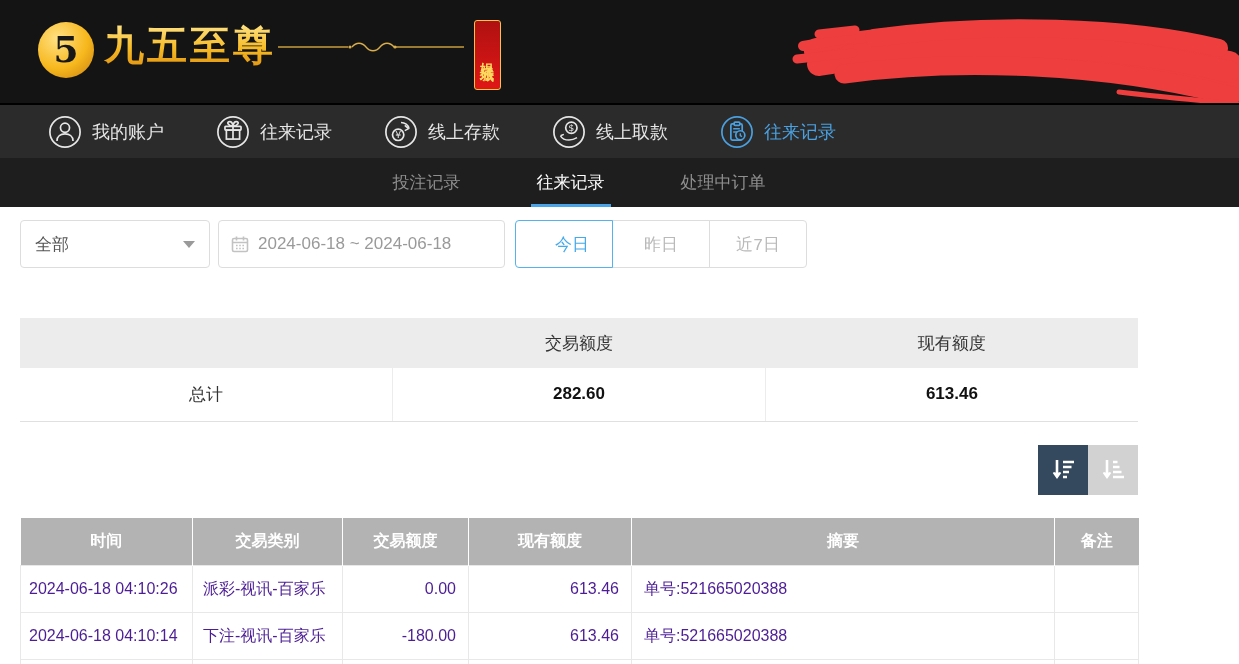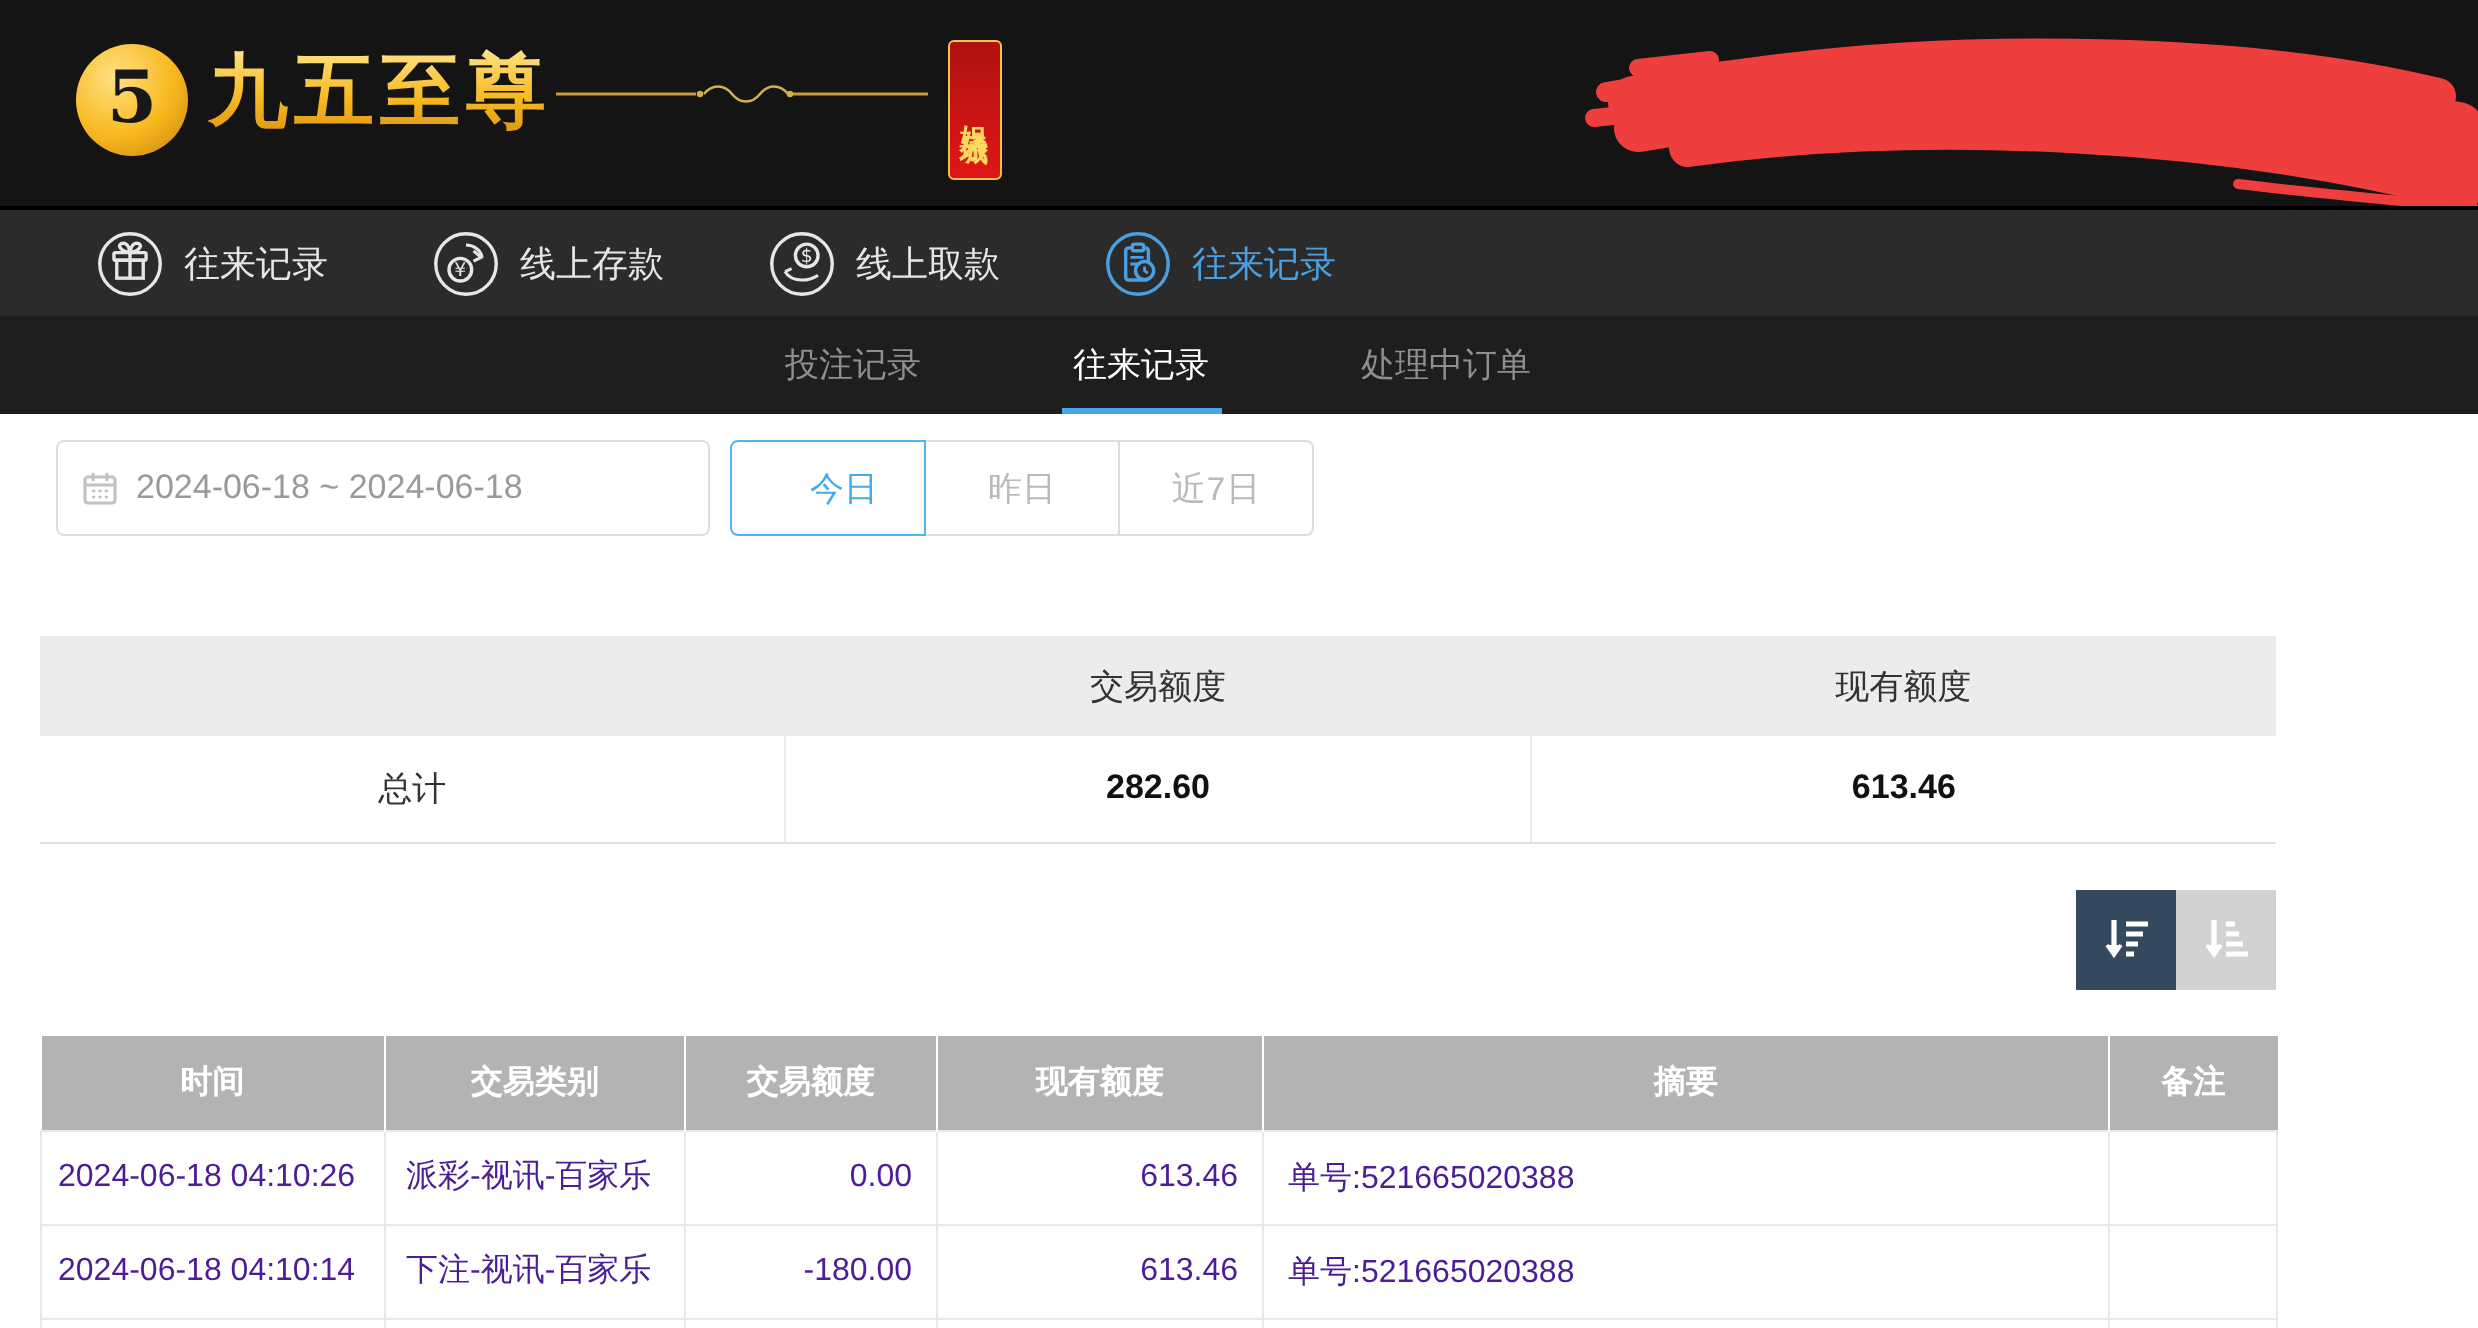--- a/index.html
+++ b/index.html
@@ -43,21 +43,21 @@
     height:3px; background:#4aa5e8; }
 
   
   .content { width:1118px; margin-left:20px; }
 
   .filters { margin-top:13px; display:flex; height:48px; }
   .select { width:190px; border:1px solid #ddd; border-radius:4px;
     display:flex; align-items:center; padding:0 14px; color:#555; font-size:17px; cursor:pointer; }
   .caret { margin-left:auto; width:0; height:0; border-left:6px solid transparent;
     border-right:6px solid transparent; border-top:7px solid #9a9a9a; }
-  .datebox { margin-left:8px; width:327px; border:1px solid #ddd; border-radius:4px;
+  .datebox { margin-left:8px; width:287px; border:1px solid #ddd; border-radius:4px;
     display:flex; align-items:center; padding:0 12px; gap:9px; color:#9a9a9a; font-size:17px; cursor:pointer; }
   .btn-group { margin-left:10px; display:flex; }
   .qbtn { width:98px; height:48px; background:#fff; border:1px solid #ddd;
     color:#b9b9b9; font-size:17px; cursor:pointer; }
   .qbtn + .qbtn { margin-left:-1px; }
   .qbtn:first-child { border-radius:4px 0 0 4px; }
   .qbtn:last-child { border-radius:0 4px 4px 0;font-family:Liberation Mono, monospace; }
   .qbtn.active { border:1px solid #55b2ee; color:#45aaec; position:relative; z-index:1; border-radius:4px 0 0 4px;padding-left:16px; }
   .search-btn { margin-left:12px; width:102px; height:48px; background:#55b5f3; border:none;
     border-radius:4px; color:#fff; font-size:17px; cursor:pointer; }
@@ -126,20 +126,28 @@
       <path d="M30 28 l 36 -4" stroke-width="9"></path>
       <path d="M330 86 C 380 92, 430 96, 448 98" stroke-width="5"></path>
     </g>
   </svg>
 </header>
 
 <nav class="mainnav">
   <div class="nav-item">
     <svg class="nav-ic" viewBox="0 0 36 36" fill="none" stroke="currentColor" stroke-width="1.8">
       <circle cx="18" cy="18" r="16"></circle>
+      <circle cx="18" cy="13.5" r="4.8"></circle>
+      <path d="M9.5 27.5c0-5 4-7.5 8.5-7.5s8.5 2.5 8.5 7.5"></path>
+    </svg>
+    <span>我的账户</span>
+  </div>
+  <div class="nav-item">
+    <svg class="nav-ic" viewBox="0 0 36 36" fill="none" stroke="currentColor" stroke-width="1.8">
+      <circle cx="18" cy="18" r="16"></circle>
       <rect x="9.5" y="12" width="17" height="4" rx="0.8"></rect>
       <rect x="11" y="16" width="14" height="9.5"></rect>
       <path d="M18 12v13.5"></path>
       <path d="M18 12c-6-1-7-5-3.5-5 2 0 3.2 2.5 3.5 5zM18 12c6-1 7-5 3.5-5-2 0-3.2 2.5-3.5 5z"></path>
     </svg>
     <span>往来记录</span>
   </div>
   <div class="nav-item">
     <svg class="nav-ic" viewBox="0 0 36 36" fill="none" stroke="currentColor" stroke-width="1.8">
       <circle cx="18" cy="18" r="16"></circle>
@@ -181,20 +189,24 @@
     </div>
     <div class="tab">
       <span>处理中订单</span>
     </div>
   </div>
 </div>
 
 <div class="content">
 
   <div class="filters">
+    <div class="select">
+      <span>全部</span>
+      <span class="caret"></span>
+    </div>
     <div class="datebox">
       <svg width="18" height="18" viewBox="0 0 18 18" fill="none" stroke="#c2c2c2" stroke-width="1.6">
         <rect x="1.5" y="3.5" width="15" height="13" rx="1.5"></rect>
         <path d="M5.5 1.5v4M12.5 1.5v4M1.5 7.5h15"></path>
         <path d="M5 10.5h1.6M8.2 10.5h1.6M11.4 10.5h1.6M5 13.5h1.6M8.2 13.5h1.6M11.4 13.5h1.6" stroke-width="1.3"></path>
       </svg>
       <span>2024-06-18 ~ 2024-06-18</span>
     </div>
     <div class="btn-group">
       <button class="qbtn active">今日</button>

